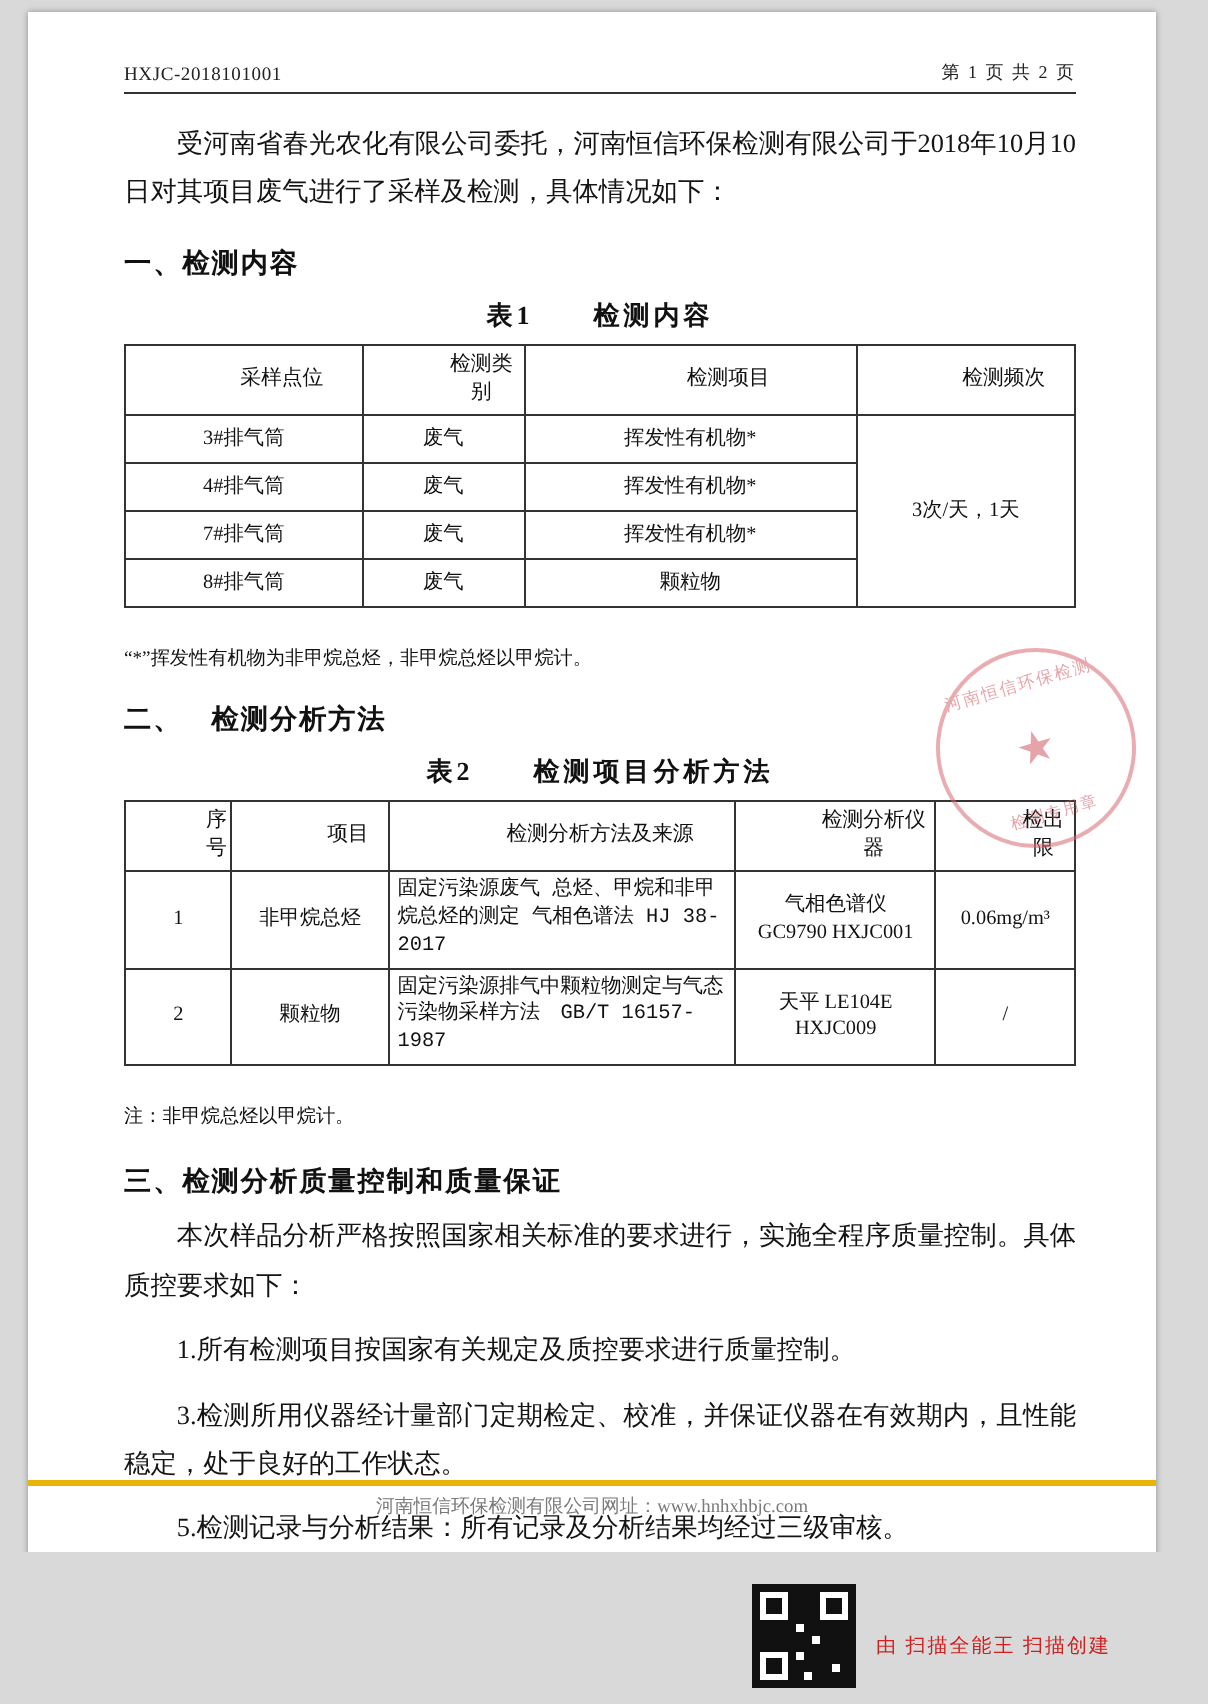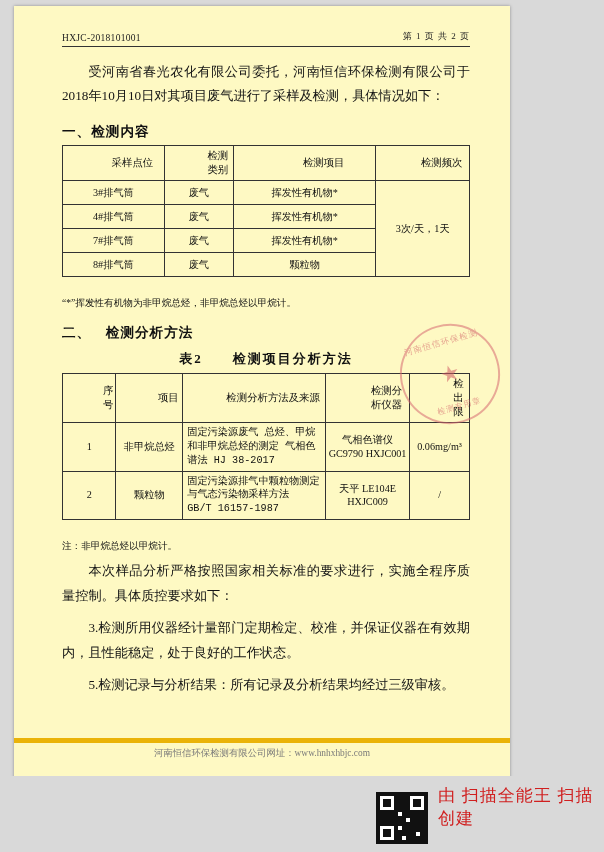--- a/index.html
+++ b/index.html
@@ -5,22 +5,22 @@
   html,body{margin:0;padding:0;}
   body{
     width:604px;height:852px;
     background:#d9d9d9;
     font-family:"Liberation Serif","DejaVu Serif",serif;
     overflow:hidden;
   }
   .page{
     position:absolute;
     left:14px;top:6px;
-    width:496px;height:840px;
-    background:#fef9c3;
+    width:564px;height:840px;
+    background:#ffffff;
     box-shadow:0 0 3px rgba(0,0,0,.35);
     overflow:hidden;
   }
   .inner{
     position:absolute;
     left:48px;right:40px;top:24px;
   }
   
   .hdr{
     display:flex;justify-content:space-between;align-items:flex-end;
@@ -68,21 +68,21 @@
   }
   .t2 td{height:15px;}
   .t2 .lft{text-align:left;padding-left:4px;font-family:Liberation Mono, monospace;}
   .item{
     font-size:13.2px;line-height:1.85;color:#141414;
     text-indent:2em;text-align:justify;
   }
   .footer-line{
     position:absolute;left:0;right:0;bottom:86px;
     text-align:center;font-size:9.4px;color:#7a7a7a;
-    border-top:5px solid #eab308;padding-top:4px;
+    border-top:3px solid #eab308;padding-top:4px;
   }
   
   .seal{
     position:absolute;right:10px;top:318px;
     width:96px;height:96px;border:2.6px solid #d76a72;
     border-radius:50%;opacity:.55;
     transform:rotate(-16deg);
     color:#d05a63;
     font-size:8px;
     font-family:"Liberation Serif",serif;
@@ -104,38 +104,39 @@
     position:absolute;left:0;right:0;bottom:0;height:76px;
     background:#d9d9d9;
   }
   .qr{
     position:absolute;left:376px;bottom:8px;
     width:52px;height:52px;background:#111;
   }
   .qr .w1{position:absolute;background:#fff;}
   .qrtext{
     position:absolute;left:438px;bottom:22px;
-    font-size:17px;color:#d01f1f;letter-spacing:1px;
+    font-size:10px;color:#d01f1f;letter-spacing:1px;
     font-family:"Liberation Sans",sans-serif;
   }
 </style>
 </head>
 <body>
 
 <div class="page">
   <div class="inner">
 
     <div class="hdr">
       <span>HXJC-2018101001</span>
       <span class="right">第 1 页 共 2 页</span>
     </div>
 
     <div class="para">受河南省春光农化有限公司委托，河南恒信环保检测有限公司于2018年10月10日对其项目废气进行了采样及检测，具体情况如下：</div>
 
     <div class="sec-title">一、检测内容</div>
+    <div class="tbl-cap">表1　　检测内容</div>
 
     <table class="t1">
       <tbody>
           <tr>
         <th style="width:25%">采样点位</th>
         <th style="width:17%">检测类别</th>
         <th style="width:35%">检测项目</th>
         <th style="width:23%">检测频次</th>
       </tr>
       <tr>
@@ -188,21 +189,23 @@
         <td>颗粒物</td>
         <td class="lft">固定污染源排气中颗粒物测定与气态污染物采样方法　GB/T 16157-1987</td>
         <td style="white-space:pre-line">天平 LE104E
 HXJC009</td>
         <td>/</td>
       </tr>
     </tbody>
       </table>
     <div class="note">注：非甲烷总烃以甲烷计。</div>
 
+    <div class="sec-title" style="margin-top:16px">三、检测分析质量控制和质量保证</div>
     <div class="para" style="margin-top:6px">本次样品分析严格按照国家相关标准的要求进行，实施全程序质量控制。具体质控要求如下：</div>
+    <div class="item" style="margin-top:8px">1.所有检测项目按国家有关规定及质控要求进行质量控制。</div>
     <div class="item" style="margin-top:8px">3.检测所用仪器经计量部门定期检定、校准，并保证仪器在有效期内，且性能稳定，处于良好的工作状态。</div>
     <div class="item" style="margin-top:8px">5.检测记录与分析结果：所有记录及分析结果均经过三级审核。</div>
   </div>
 
   <div class="seal">
     <div class="txt">河南恒信环保检测</div>
     <div class="star">★</div>
     <div class="txt2">检测专用章</div>
   </div>
 

